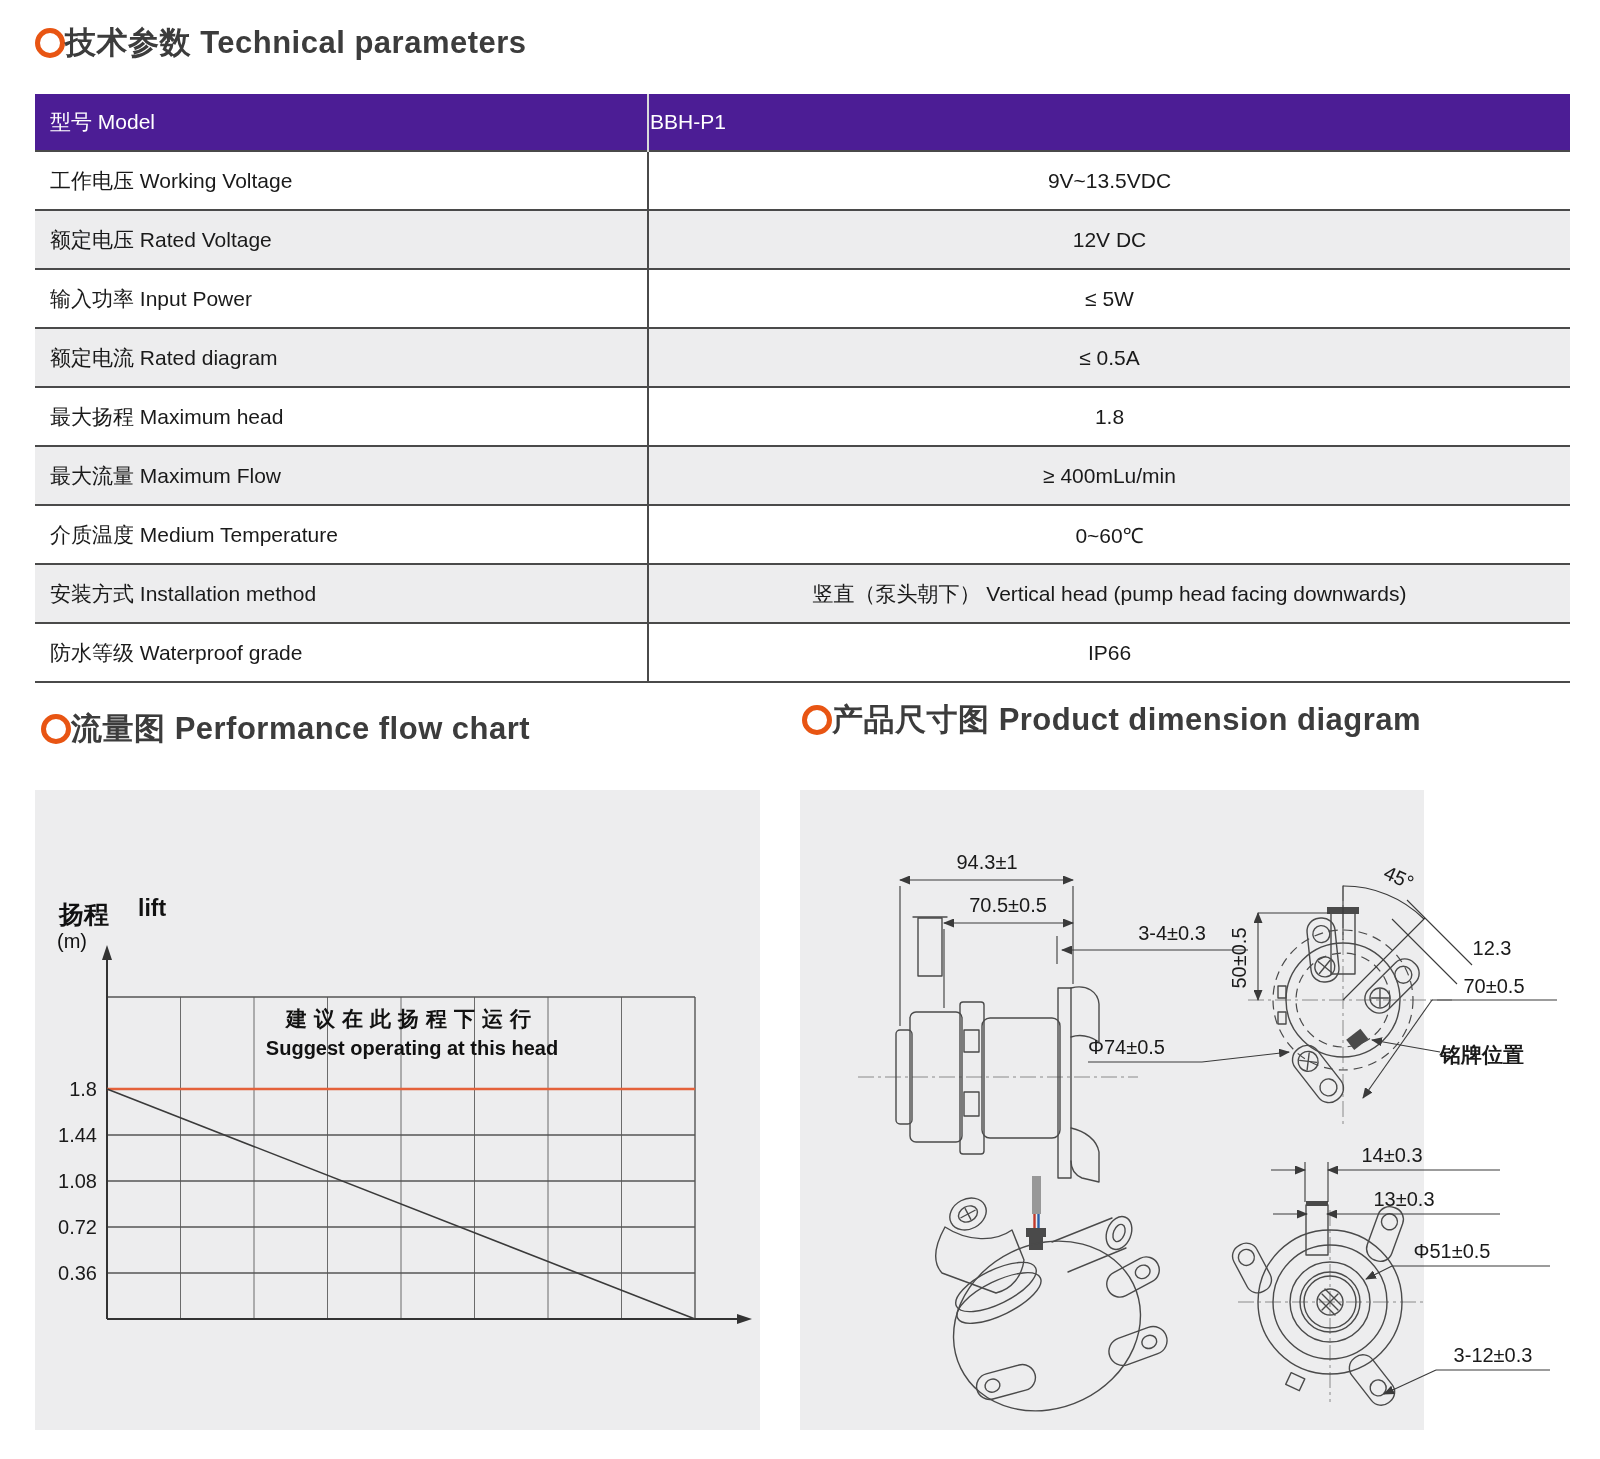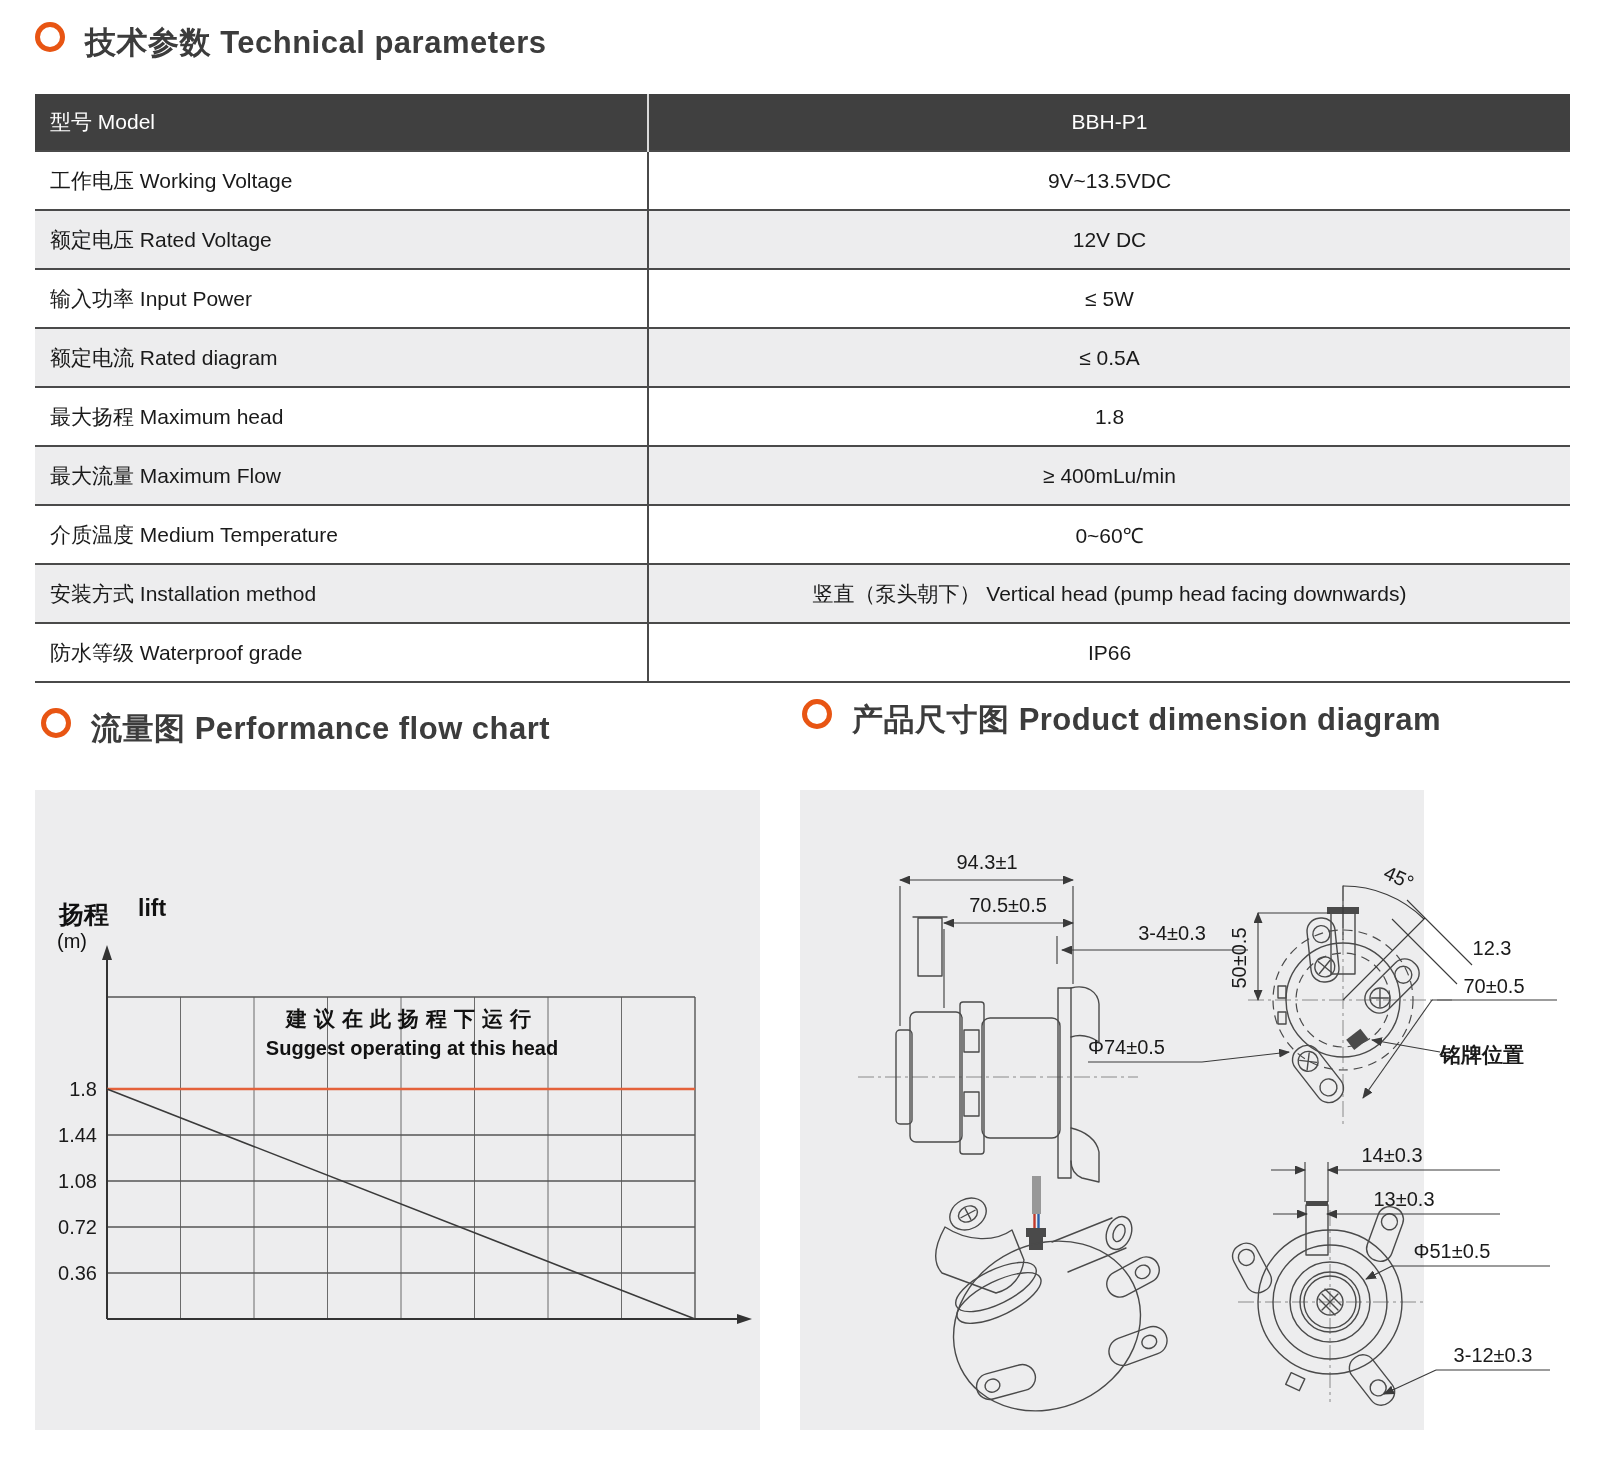--- a/index.html
+++ b/index.html
@@ -1,32 +1,32 @@
 <!DOCTYPE html>
 <html><head>
 <meta charset="utf-8">
 <style>
   html,body{margin:0;padding:0;}
   body{
     width:1600px;height:1459px;position:relative;background:#ffffff;
     font-family:"Liberation Sans",sans-serif;color:#1a1a1a;overflow:hidden;
   }
-  .sec-header{position:absolute;display:flex;gap:20px;}
+  .sec-header{position:absolute;display:flex;align-items:center;}
   .ring{width:20px;height:20px;border:5px solid #e85513;border-radius:50%;background:#fff;flex:0 0 auto;}
   .sec-title{font-size:31px;font-weight:bold;color:#3c3c3c;letter-spacing:0.5px;white-space:nowrap;}
   #hdr-tech{left:35px;top:22px;}
   #hdr-flow{left:41px;top:708px;}
   #hdr-dim{left:802px;top:699px;}
 
   
   table.spec{position:absolute;left:35px;top:94px;width:1535px;border-collapse:collapse;table-layout:fixed;}
   table.spec th,table.spec td{font-size:21px;font-weight:400;}
-  table.spec thead th{background:#404040;color:#ffffff;height:54px;}
+  table.spec thead th{background:#4c1d95;color:#ffffff;height:54px;}
   table.spec thead th.c-label{text-align:left;padding-left:15px;border-right:2px solid #d9d9d9;}
-  table.spec thead th.c-value{text-align:center;}
+  table.spec thead th.c-value{text-align:left;}
   table.spec tbody td{height:55px;color:#1a1a1a;}
   table.spec tbody td.c-label{text-align:left;padding-left:15px;border-right:2px solid #4a4a4a;}
   table.spec tbody td.c-value{text-align:center;}
   table.spec tr{border-bottom:2px solid #4a4a4a;}
   table.spec tbody tr:nth-child(even){background:#ededee;}
   table.spec col.c1{width:613px;}
 
   
   .panel{position:absolute;top:790px;height:640px;background:#ededee;}
   #panel-flow{left:35px;width:725px;}

